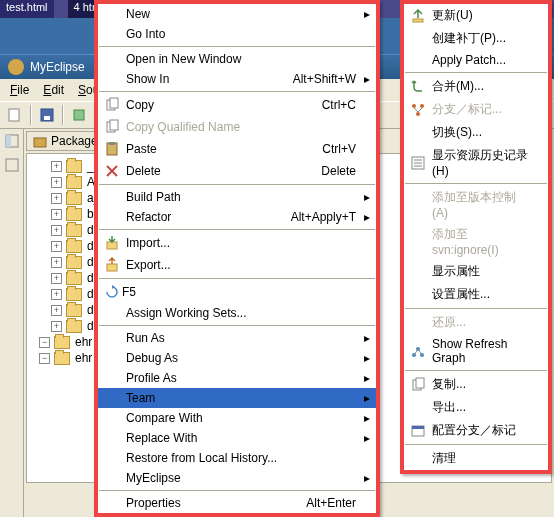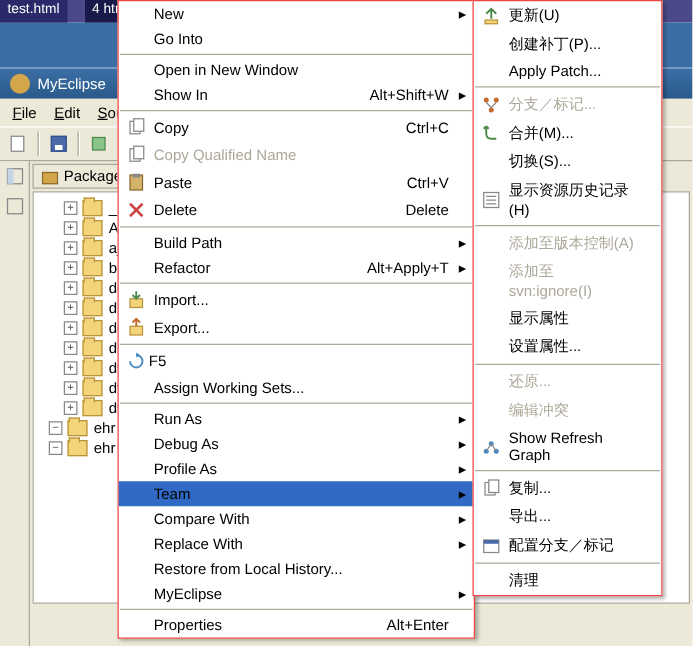--- a/index.html
+++ b/index.html
@@ -17,23 +17,23 @@
 .vsep { width: 2px; height: 20px; border-left: 1px solid #aca899; border-right: 1px solid #fff; margin: 1px 2px; }
 .panel { display: flex; height: calc(100% - 88px); }
 .leftbar { width: 24px; background: #ece9d8; border-right: 1px solid #aca899; display: flex; flex-direction: column; gap: 8px; padding-top: 4px; align-items: center; }
 .pkg-area { flex: 1; }
 .pkg-tab { background: #ece9d8; border: 1px solid #aca899; padding: 2px 6px; display: inline-flex; align-items: center; gap: 4px; margin: 2px; }
 .tree { background: #fff; border: 1px solid #aca899; margin: 0 2px; padding: 4px; height: 330px; overflow: hidden; }
 .tree-item { display: flex; align-items: center; gap: 2px; padding: 1px 0; font-size: 12px; white-space: nowrap; }
 .tree-item .exp { width: 11px; height: 11px; border: 1px solid #888; display: inline-flex; align-items: center; justify-content: center; font-size: 9px; line-height: 1; color: #555; margin-right: 2px; }
 .fold { width: 16px; height: 13px; background: #f4d47a; border: 1px solid #b8943a; position: relative; }
 .fold::before { content: ''; position: absolute; top: -3px; left: 0; width: 7px; height: 3px; background: #f4d47a; border: 1px solid #b8943a; border-bottom: none; }
-.menu { position: absolute; background: #fff; border: 1px solid #ef4444; box-shadow: 2px 2px 3px rgba(0,0,0,.3); }
+.menu { position: absolute; background: #fff; border: 4px solid #ef4444; box-shadow: 2px 2px 3px rgba(0,0,0,.3); }
 .menu1 { left: 94px; top: 0; width: 286px; }
-.menu2 { left: 378px; top: 0; width: 152px; }
+.menu2 { left: 400px; top: 0; width: 152px; }
 .mrow { display: flex; align-items: center; padding: 3px 4px; cursor: default; }
 .mrow.hov { background: #316ac5; color: #000000; }
 .mrow.dis { color: #aca899; }
 .micon { width: 20px; display: flex; justify-content: center; }
 .mlabel { flex: 1; padding-left: 4px; }
 .mshort { padding-right: 6px; color: inherit; }
 .marrow { width: 10px; text-align: center; }
 .msep { height: 1px; background: #aca899; margin: 2px 1px; }
 svg { display: block; }
 </style>
@@ -373,44 +373,44 @@
       <span class="mshort"></span>
       <span class="marrow"></span>
     </div>
     <div class="mrow">
       <span class="micon"></span>
       <span class="mlabel">Apply Patch...</span>
       <span class="mshort"></span>
       <span class="marrow"></span>
     </div>
     <div class="msep"></div>
+    <div class="mrow">
+      <span class="micon">
+        <svg width="16" height="16">
+          <path d="M4 2 L4 8 Q4 12 8 12 L12 12 M4 2 L2 4 M4 2 L6 4" fill="none" stroke="#4a8a4a" stroke-width="1.5"></path>
+        </svg>
+      </span>
+      <span class="mlabel">合并(M)...</span>
+      <span class="mshort"></span>
+      <span class="marrow"></span>
+    </div>
     <div class="mrow dis">
       <span class="micon">
         <svg width="16" height="16">
           <circle cx="4" cy="4" r="2" fill="#c46a2a"></circle>
           <circle cx="12" cy="4" r="2" fill="#c46a2a"></circle>
           <circle cx="8" cy="12" r="2" fill="#c46a2a"></circle>
           <path d="M4 6 L8 10 M12 6 L8 10" stroke="#888"></path>
         </svg>
       </span>
       <span class="mlabel">分支／标记...</span>
       <span class="mshort"></span>
       <span class="marrow"></span>
     </div>
     <div class="mrow">
-      <span class="micon">
-        <svg width="16" height="16">
-          <path d="M4 2 L4 8 Q4 12 8 12 L12 12 M4 2 L2 4 M4 2 L6 4" fill="none" stroke="#4a8a4a" stroke-width="1.5"></path>
-        </svg>
-      </span>
-      <span class="mlabel">合并(M)...</span>
-      <span class="mshort"></span>
-      <span class="marrow"></span>
-    </div>
-    <div class="mrow">
       <span class="micon"></span>
       <span class="mlabel">切换(S)...</span>
       <span class="mshort"></span>
       <span class="marrow"></span>
     </div>
     <div class="mrow">
       <span class="micon">
         <svg width="16" height="16">
           <rect x="2" y="2" width="12" height="12" fill="#fff" stroke="#888"></rect>
           <line x1="4" y1="5" x2="12" y2="5" stroke="#888"></line>
@@ -447,26 +447,20 @@
       <span class="mshort"></span>
       <span class="marrow"></span>
     </div>
     <div class="msep"></div>
     <div class="mrow dis">
       <span class="micon"></span>
       <span class="mlabel">还原...</span>
       <span class="mshort"></span>
       <span class="marrow"></span>
     </div>
-    <div class="mrow dis">
-      <span class="micon"></span>
-      <span class="mlabel">编辑冲突</span>
-      <span class="mshort"></span>
-      <span class="marrow"></span>
-    </div>
     <div class="mrow">
       <span class="micon">
         <svg width="16" height="16">
           <circle cx="4" cy="12" r="2" fill="#4a8ac4"></circle>
           <circle cx="8" cy="6" r="2" fill="#4a8ac4"></circle>
           <circle cx="12" cy="12" r="2" fill="#4a8ac4"></circle>
           <path d="M4 12 L8 6 L12 12" stroke="#888" fill="none"></path>
         </svg>
       </span>
       <span class="mlabel">Show Refresh Graph</span>

